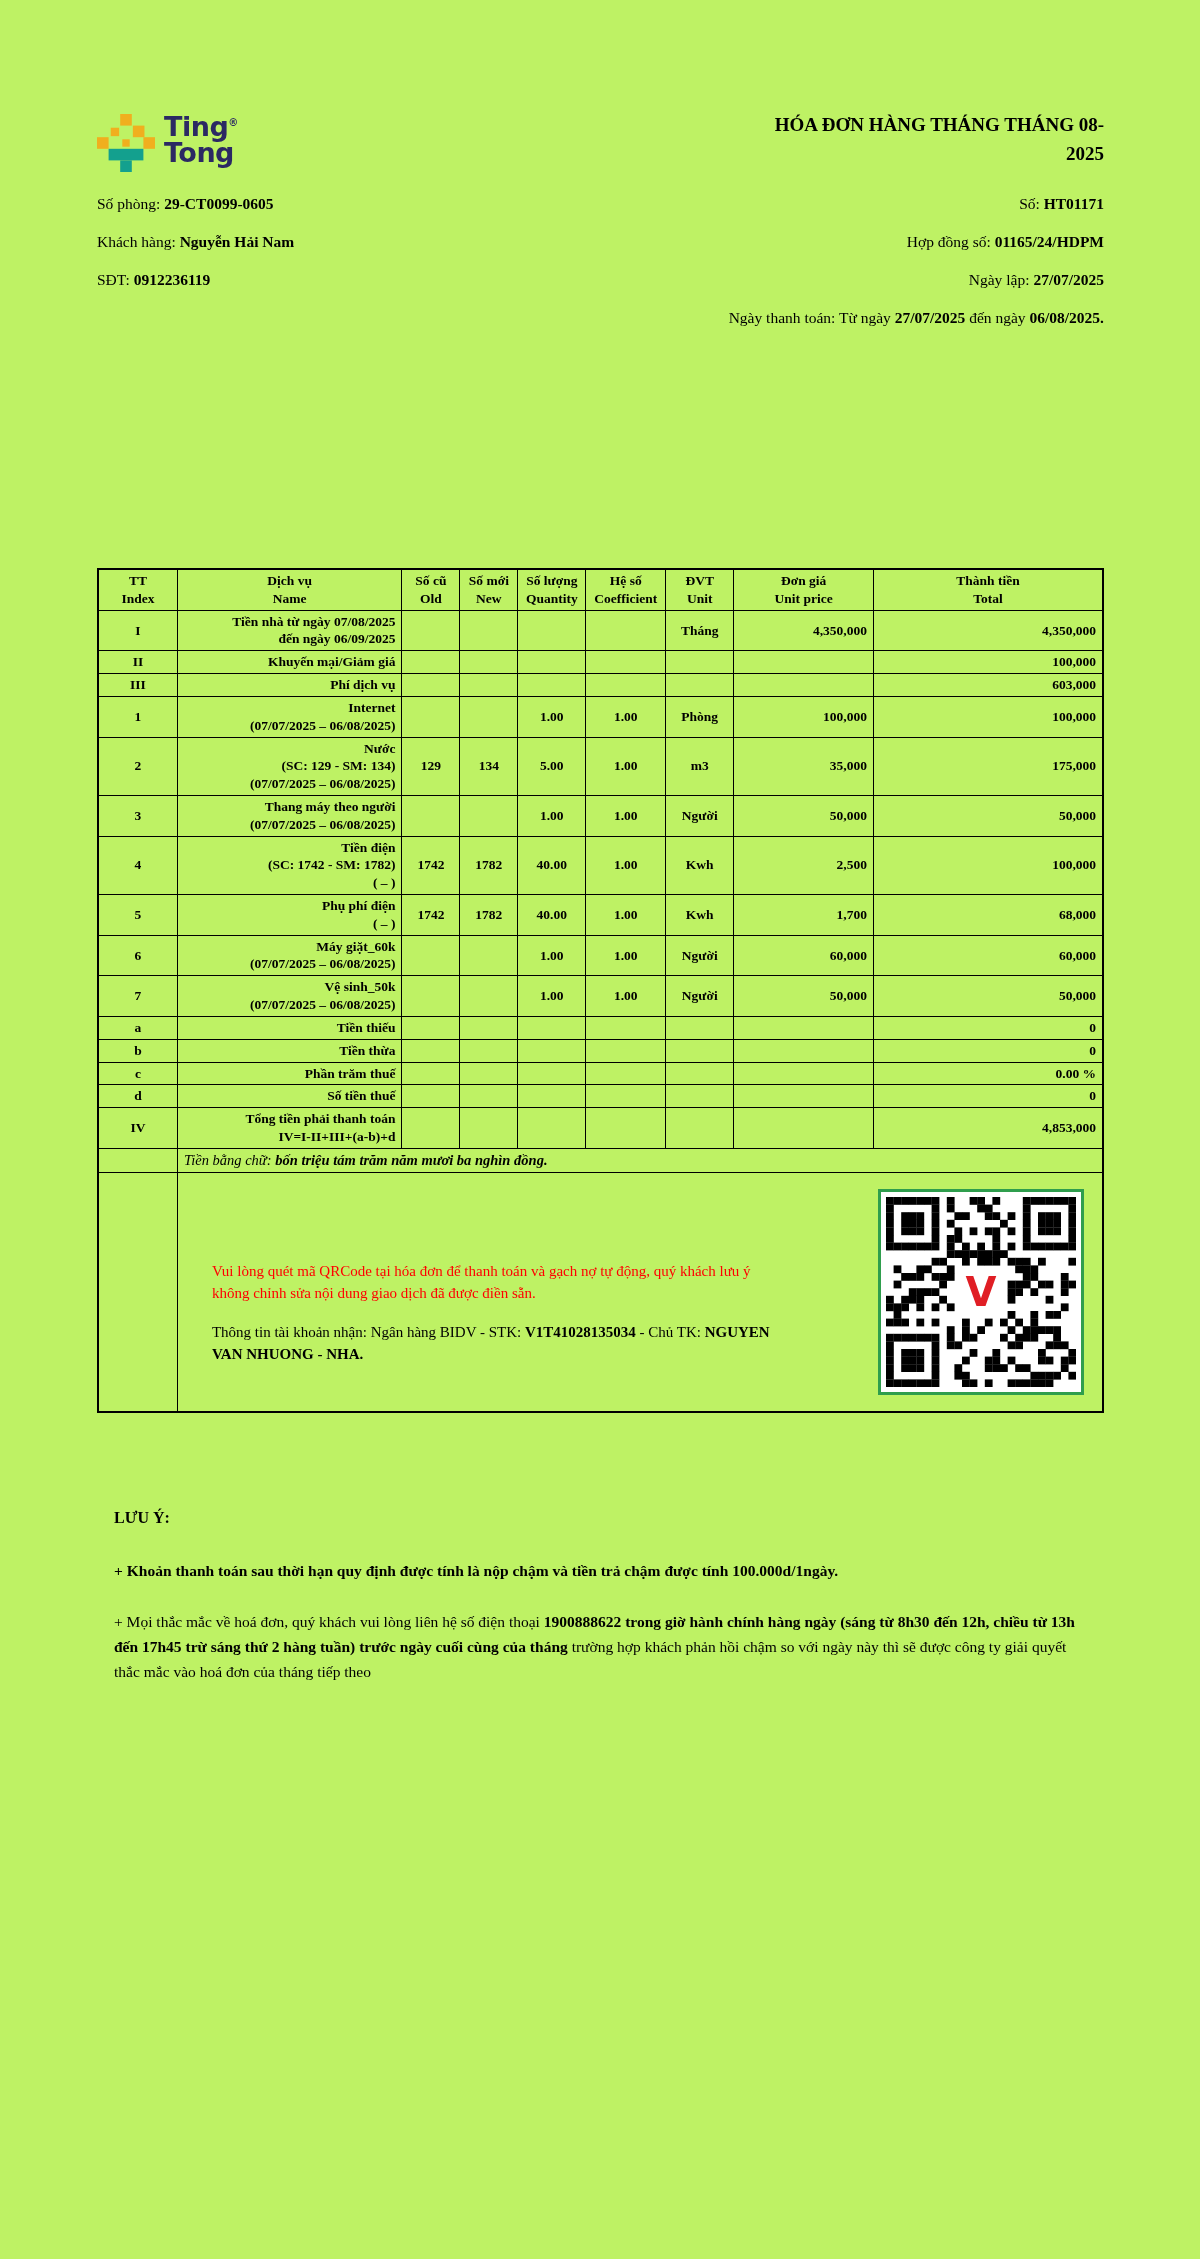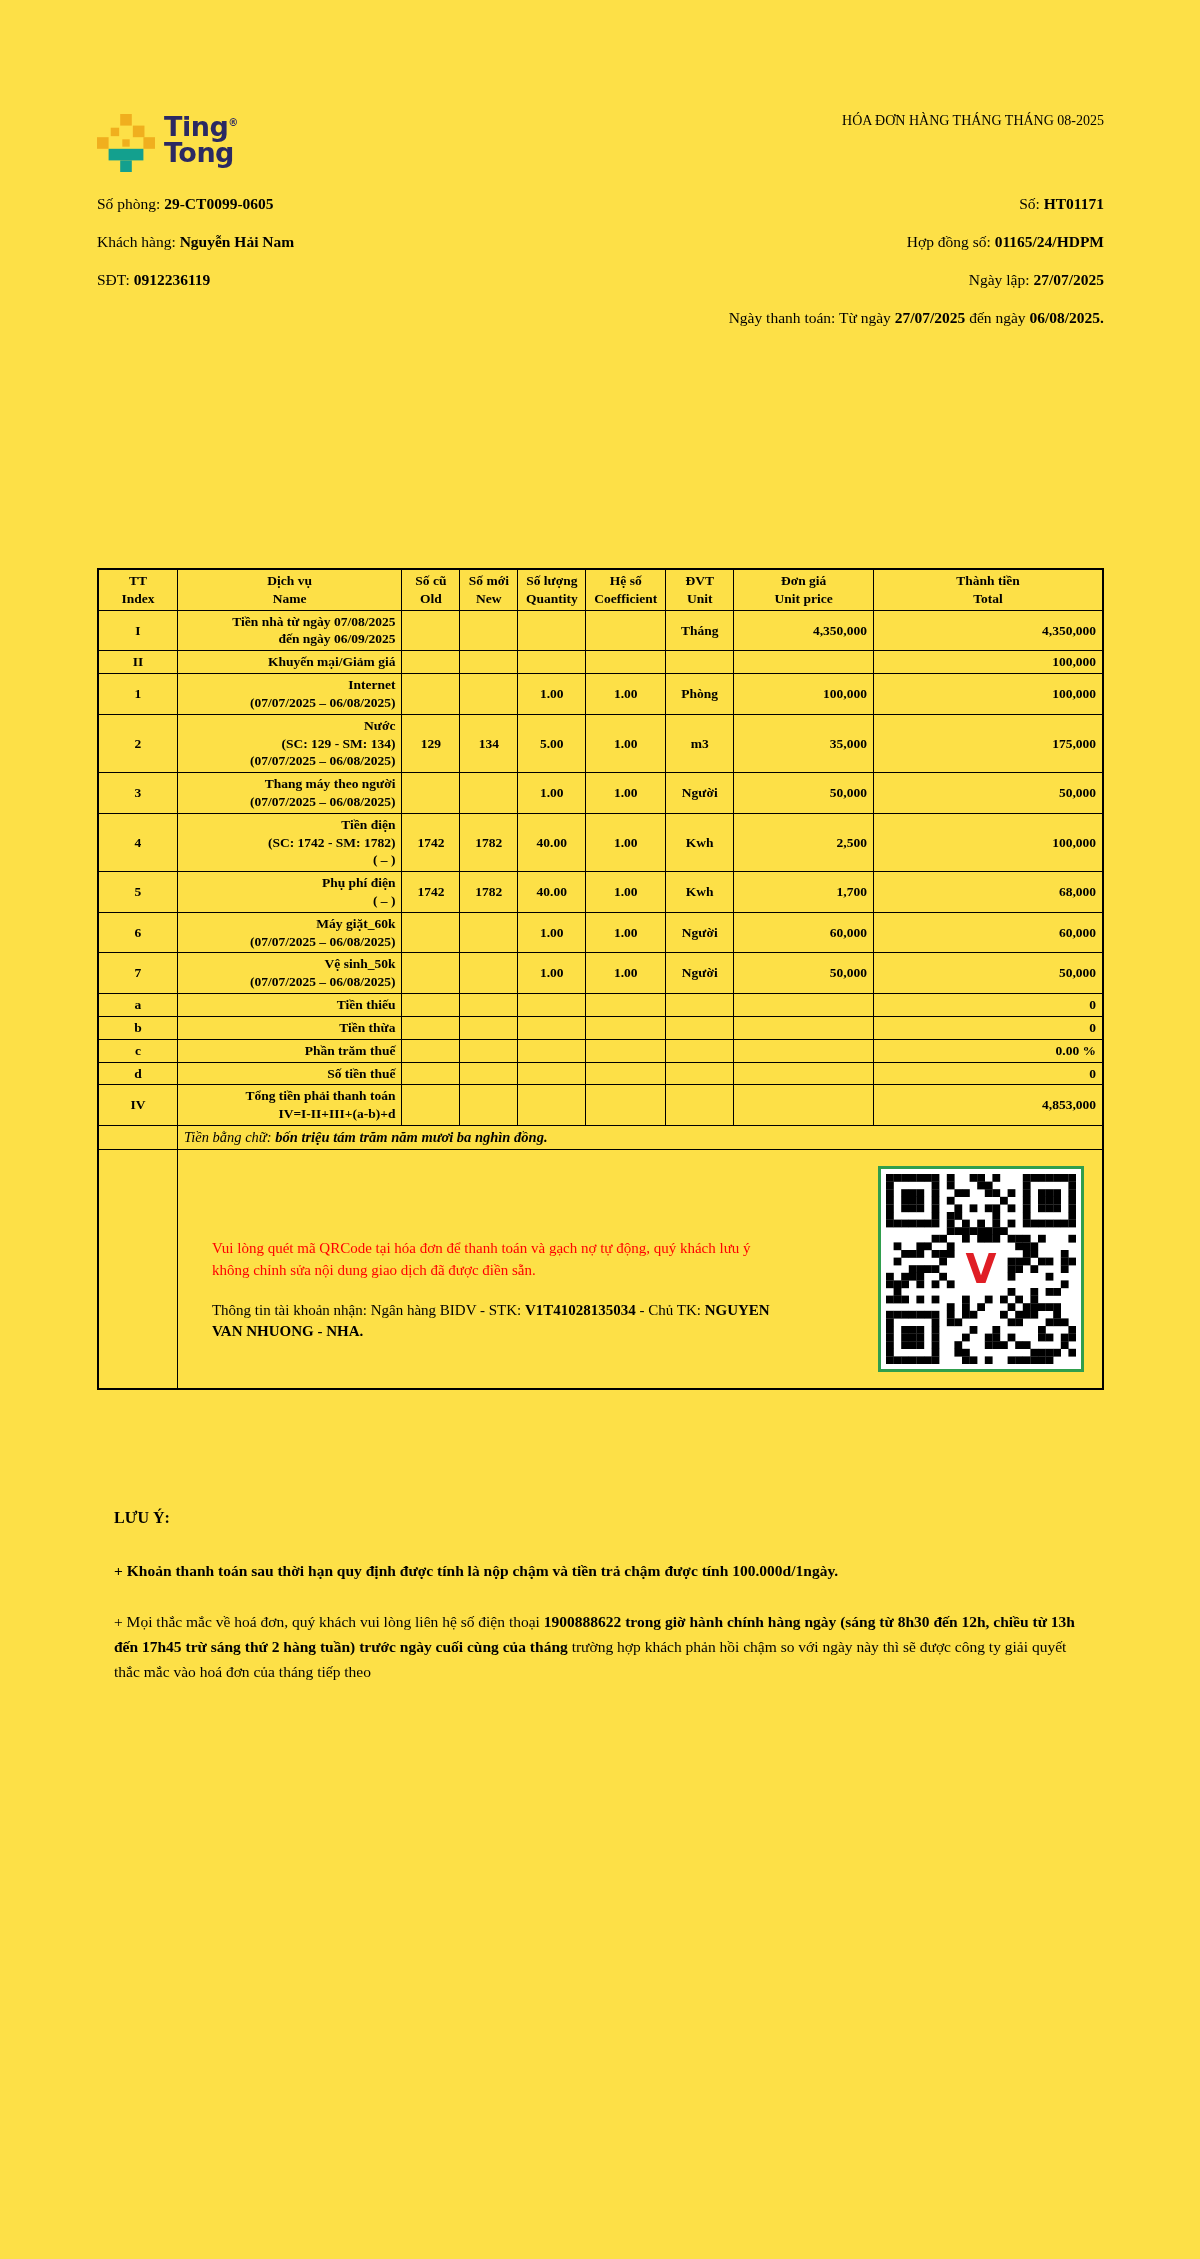--- a/index.html
+++ b/index.html
@@ -1,27 +1,27 @@
 <!DOCTYPE html>
 <html><head>
 <meta charset="utf-8">
 <style>
   * { box-sizing: border-box; }
   html,body { margin:0; padding:0; background:#fff; }
   .page {
     position:relative; width:1200px; height:2259px; margin:0 auto;
-    background:#fde047; font-family:"Liberation Serif", serif; color:#000;
+    background:#bef264; font-family:"Liberation Serif", serif; color:#000;
     overflow:hidden;
   }
   
   .header { position:absolute; left:97px; right:96px; top:110px; display:flex; justify-content:space-between; align-items:flex-start; }
   .logo { display:flex; align-items:flex-start; gap:9px; margin-top:4px; }
   .logo-text { font-family:"DejaVu Sans", sans-serif; font-weight:bold; color:#2B2963; font-size:27px; line-height:0.95; letter-spacing:-0.5px; }
   .logo-text .reg { font-size:10px; vertical-align:super; }
-  .title { width:345px; text-align:right; font-weight:normal; font-size:14px; line-height:1.55; }
+  .title { width:345px; text-align:right; font-weight:bold; font-size:19px; line-height:1.55; }
   
   .info { position:absolute; left:97px; right:96px; top:192px; display:flex; justify-content:space-between; font-size:15.5px; }
   .info p { margin:0 0 14px 0; line-height:24px; }
   .info-left  { width:468px; }
   .info-right { width:380px; text-align:right; }
   .b  { font-weight:bold; }
   .it { font-style:italic; }
   
   .invoice-table {
     position:absolute; left:97px; top:568px; width:1007px;
@@ -128,20 +128,31 @@
         <tr>
           <td class="c-index">II</td>
           <td class="c-name">Khuyến mại/Giảm giá</td>
           <td class="c-num"></td>
           <td class="c-num"></td>
           <td class="c-num"></td>
           <td class="c-num"></td>
           <td class="c-num"></td>
           <td class="c-money"></td>
           <td class="c-money">100,000</td>
+        </tr>
+        <tr>
+          <td class="c-index">III</td>
+          <td class="c-name">Phí dịch vụ</td>
+          <td class="c-num"></td>
+          <td class="c-num"></td>
+          <td class="c-num"></td>
+          <td class="c-num"></td>
+          <td class="c-num"></td>
+          <td class="c-money"></td>
+          <td class="c-money">603,000</td>
         </tr>
         <tr>
           <td class="c-index">1</td>
           <td class="c-name">Internet<br>(07/07/2025 – 06/08/2025)</td>
           <td class="c-num"></td>
           <td class="c-num"></td>
           <td class="c-num">1.00</td>
           <td class="c-num">1.00</td>
           <td class="c-num">Phòng</td>
           <td class="c-money">100,000</td>

